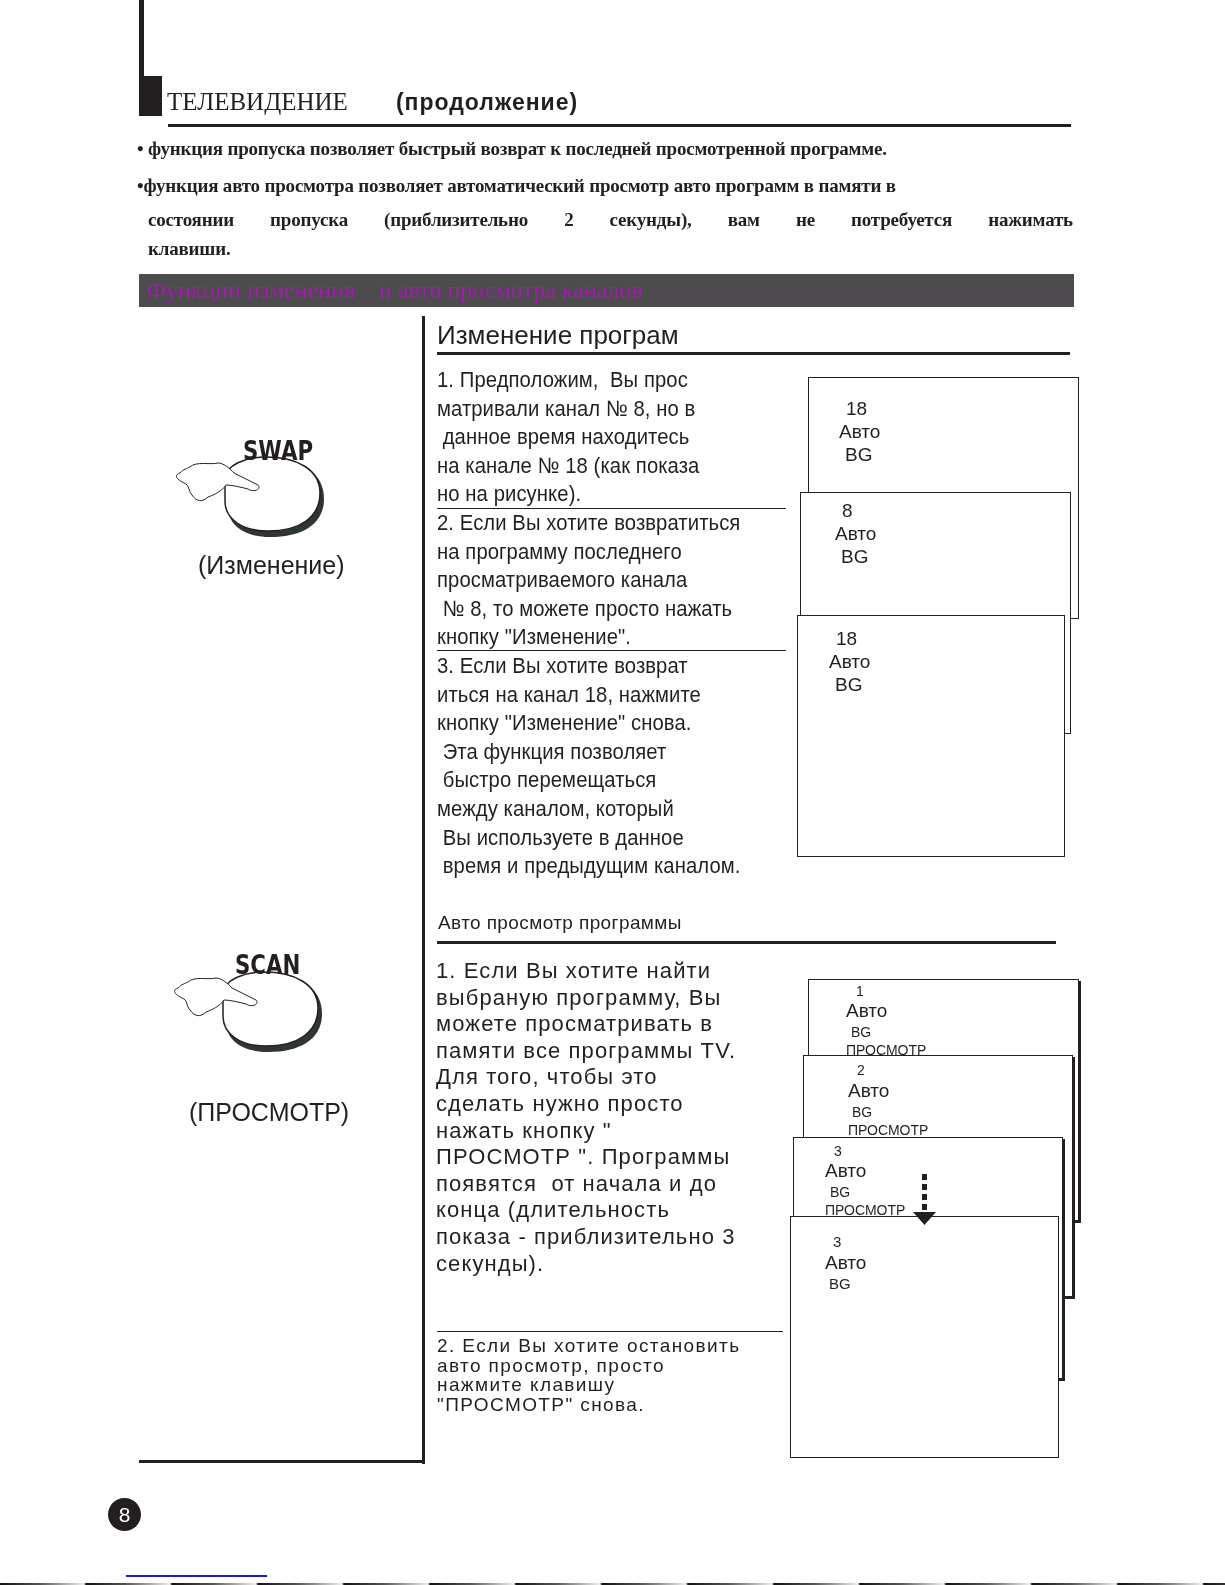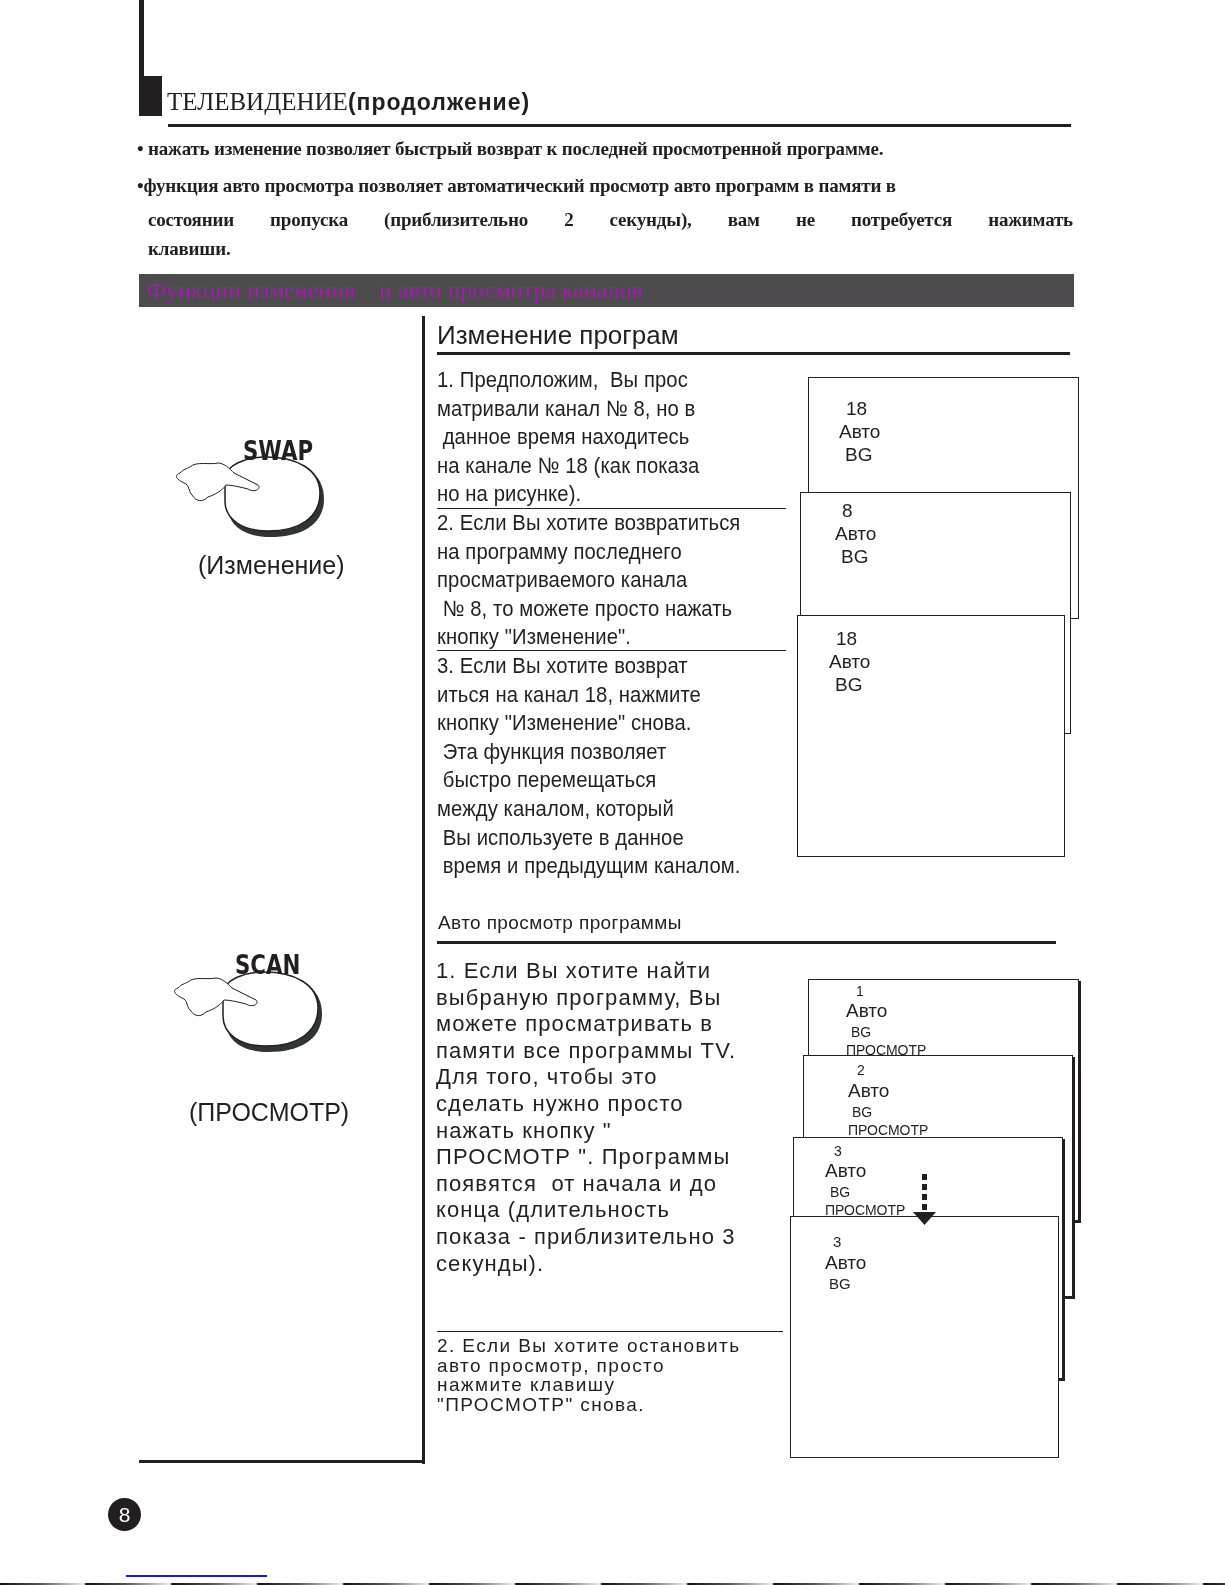--- a/index.html
+++ b/index.html
@@ -5,21 +5,21 @@
     html, body { margin: 0; padding: 0; background: #ffffff; }
     body { width: 1225px; height: 1585px; position: relative; overflow: hidden; color: #231f20; }
     .abs { position: absolute; }
     .serif { font-family: "Liberation Serif", "DejaVu Serif", serif; }
     .sans { font-family: "Liberation Sans", "DejaVu Sans", sans-serif; }
 
     
     #vbar { left: 139px; top: 0; width: 5px; height: 78px; background: #231f20; }
     #hblock { left: 139px; top: 76px; width: 23px; height: 40px; background: #231f20; }
     #title { left: 167px; top: 88px; font-size: 25px; white-space: nowrap; }
-    #title .bold { font-family: "Liberation Sans", "DejaVu Sans", sans-serif; font-weight: bold; font-size: 23px; letter-spacing: 1px; }
+    #title .bold { font-family: "Liberation Sans", "DejaVu Sans", sans-serif; font-weight: bold; font-size: 23px; letter-spacing: 1px; margin-left: 48px; }
     #title-rule { left: 168px; top: 124px; width: 903px; height: 3px; background: #231f20; }
 
     .bullet-line { font-weight: bold; font-size: 19px; white-space: nowrap; letter-spacing: -0.2px; }
     #b1 { left: 137px; top: 138px; }
     #b2 { left: 137px; top: 175px; }
     #b2a { left: 148px; top: 209px; width: 925px; display: flex; justify-content: space-between; }
     #b2b { left: 148px; top: 238px; }
 
     #band { left: 139px; top: 274px; width: 935px; height: 33px; background: #4d4b4d; }
     #band-text { left: 147px; top: 277px; font-size: 24px; color: #a21caf; white-space: pre; }
@@ -68,21 +68,21 @@
       background: repeating-linear-gradient(90deg, #111 0, #555 40px, #eee 84px, #111 86px); }
   </style>
 </head>
 <body>
 
 <div id="vbar" class="abs"></div>
 <div id="hblock" class="abs"></div>
 <div id="title" class="abs serif"><span>ТЕЛЕВИДЕНИЕ</span><span class="bold">(продолжение)</span></div>
 <div id="title-rule" class="abs"></div>
 
-<div id="b1" class="abs serif bullet-line"><span>•</span><span> нажать изменение позволяет быстрый возврат к последней просмотренной программе.</span></div>
+<div id="b1" class="abs serif bullet-line"><span>•</span><span> функция пропуска позволяет быстрый возврат к последней просмотренной программе.</span></div>
 <div id="b2" class="abs serif bullet-line"><span>•</span><span>функция авто просмотра позволяет   автоматический просмотр авто программ в памяти в</span></div>
 <div id="b2a" class="abs serif bullet-line">
   <span>состоянии</span>
   <span>пропуска</span>
   <span>(приблизительно</span>
   <span>2</span>
   <span>секунды),</span>
   <span>вам</span>
   <span>не</span>
   <span>потребуется</span>

